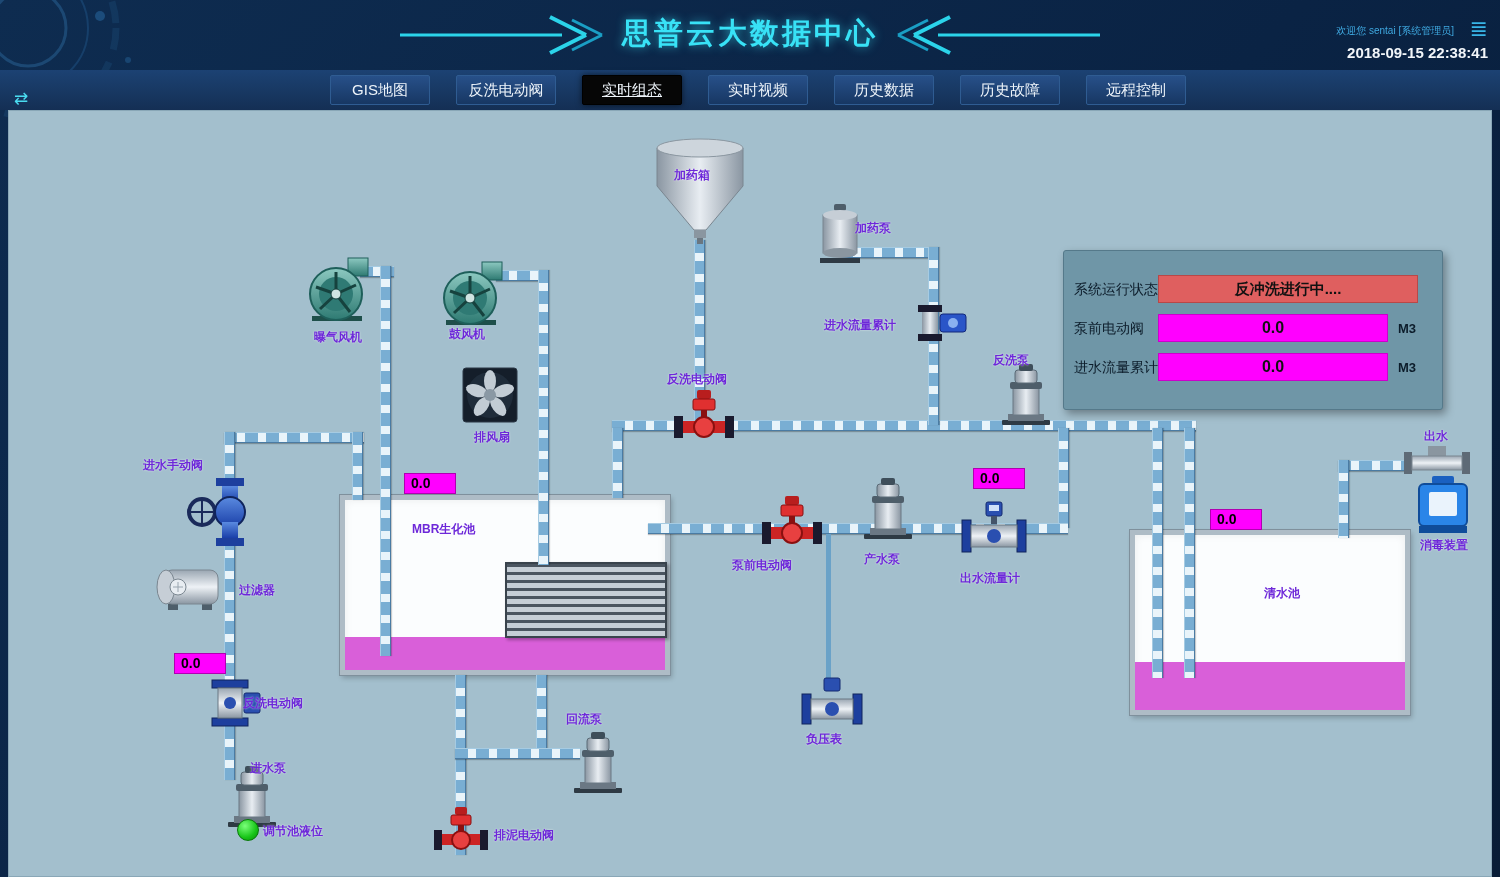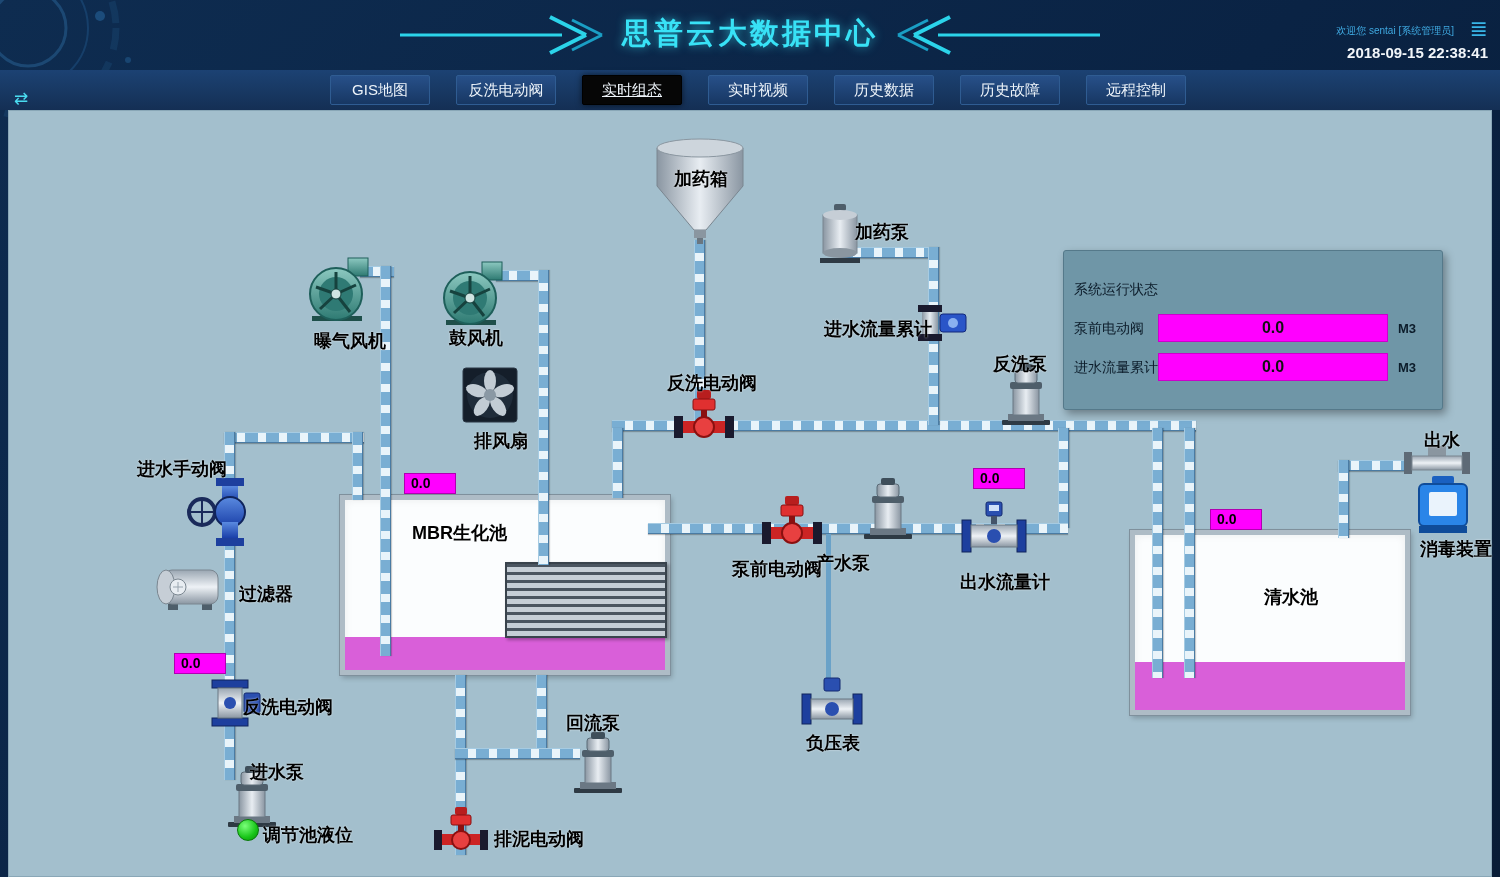--- a/index.html
+++ b/index.html
@@ -37,21 +37,21 @@
   .membrane { position:absolute; z-index:2; border:2px solid #39434c;
               background:repeating-linear-gradient(180deg,#4a5560 0 3px,#c5ced6 3px 8px);
               box-shadow:2px 2px 3px rgba(0,0,0,.3); }
   .pipe { position:absolute; z-index:2; }
   .pipe.h { height:11px; background:repeating-linear-gradient(90deg,#79aed3 0 13px,#e9f4fa 13px 21px);
             border-top:1px solid #a6cbe2; border-bottom:1px solid #4a7ba3; box-shadow:0 1px 1px rgba(0,0,0,.25); }
   .pipe.v { width:11px; background:repeating-linear-gradient(180deg,#79aed3 0 13px,#e9f4fa 13px 21px);
             border-left:1px solid #a6cbe2; border-right:1px solid #4a7ba3; box-shadow:1px 0 1px rgba(0,0,0,.2); }
   .pipe.thin { width:5px; background:#6aa2c8; border:none; }
   .dev { position:absolute; z-index:3; overflow:visible; cursor:pointer; }
-  .lbl { position:absolute; z-index:4; font-size:18px; font-weight:bold; color:#000000;
+  .lbl { position:absolute; z-index:4; font-size:12px; font-weight:bold; color:#6d28d9;
          white-space:nowrap; text-shadow:0 0 2px rgba(255,255,255,.75); }
   .disp { position:absolute; z-index:4; width:52px; height:21px; background:#ff00ff;
           border:1px solid #b000b0; color:#000; font-size:14px; font-weight:bold;
           line-height:18px; padding-left:6px; }
   .indicator { position:absolute; z-index:3; width:22px; height:22px; border-radius:50%;
                background:radial-gradient(circle at 35% 30%,#7aff7a,#18c518 60%,#0a8a0a);
                border:1px solid #077a07; }
   
   .status-panel { position:absolute; left:1055px; top:140px; width:380px; height:160px; z-index:4;
                   background:#6f96a7; border:1px solid #55798a; border-radius:3px;
@@ -333,20 +333,21 @@
 
   <svg class="dev" style="left:1408px;top:366px" width="54" height="60">
     <rect x="16" y="0" width="22" height="8" rx="2" fill="#1a60c0"></rect>
     <rect x="3" y="8" width="48" height="42" rx="5" fill="#2a85e8" stroke="#0f4c9a" stroke-width="2"></rect>
     <rect x="13" y="16" width="28" height="24" rx="2" fill="#eaf3fc"></rect>
     <rect x="3" y="50" width="48" height="7" fill="#0f4c9a"></rect>
   </svg>
 
   <div class="status-panel">
     <div class="sp-label" style="left:10px;top:30px">系统运行状态</div>
+    <div class="sp-value red" style="left:94px;top:24px;width:260px">反冲洗进行中....</div>
     <div class="sp-label" style="left:10px;top:69px">泵前电动阀</div>
     <div class="sp-value mag" style="left:94px;top:63px;width:230px">0.0</div>
     <div class="sp-unit" style="left:334px;top:70px">M3</div>
     <div class="sp-label" style="left:10px;top:108px">进水流量累计</div>
     <div class="sp-value mag" style="left:94px;top:102px;width:230px">0.0</div>
     <div class="sp-unit" style="left:334px;top:109px">M3</div>
   </div>
 
   <div class="disp" style="left:396px;top:363px">0.0</div>
   <div class="disp" style="left:166px;top:543px">0.0</div>
@@ -354,29 +355,29 @@
   <div class="disp" style="left:1202px;top:399px">0.0</div>
 
   <div class="lbl" style="left:306px;top:219px">曝气风机</div>
   <div class="lbl" style="left:441px;top:216px">鼓风机</div>
   <div class="lbl" style="left:466px;top:319px">排风扇</div>
   <div class="lbl" style="left:666px;top:57px">加药箱</div>
   <div class="lbl" style="left:847px;top:110px">加药泵</div>
   <div class="lbl" style="left:816px;top:207px">进水流量累计</div>
   <div class="lbl" style="left:659px;top:261px">反洗电动阀</div>
   <div class="lbl" style="left:985px;top:242px">反洗泵</div>
-  <div class="lbl" style="left:129px;top:347px">进水手动阀</div>
+  <div class="lbl" style="left:135px;top:347px">进水手动阀</div>
   <div class="lbl" style="left:231px;top:472px">过滤器</div>
   <div class="lbl" style="left:235px;top:585px">反洗电动阀</div>
   <div class="lbl" style="left:242px;top:650px">进水泵</div>
   <div class="lbl" style="left:255px;top:713px">调节池液位</div>
   <div class="lbl" style="left:404px;top:411px">MBR生化池</div>
   <div class="lbl" style="left:486px;top:717px">排泥电动阀</div>
   <div class="lbl" style="left:558px;top:601px">回流泵</div>
   <div class="lbl" style="left:724px;top:447px">泵前电动阀</div>
-  <div class="lbl" style="left:808px;top:441px">产水泵</div>
+  <div class="lbl" style="left:856px;top:441px">产水泵</div>
   <div class="lbl" style="left:952px;top:460px">出水流量计</div>
   <div class="lbl" style="left:798px;top:621px">负压表</div>
   <div class="lbl" style="left:1256px;top:475px">清水池</div>
   <div class="lbl" style="left:1416px;top:318px">出水</div>
   <div class="lbl" style="left:1412px;top:427px">消毒装置</div>
 
 </div>
 
 </body></html>

